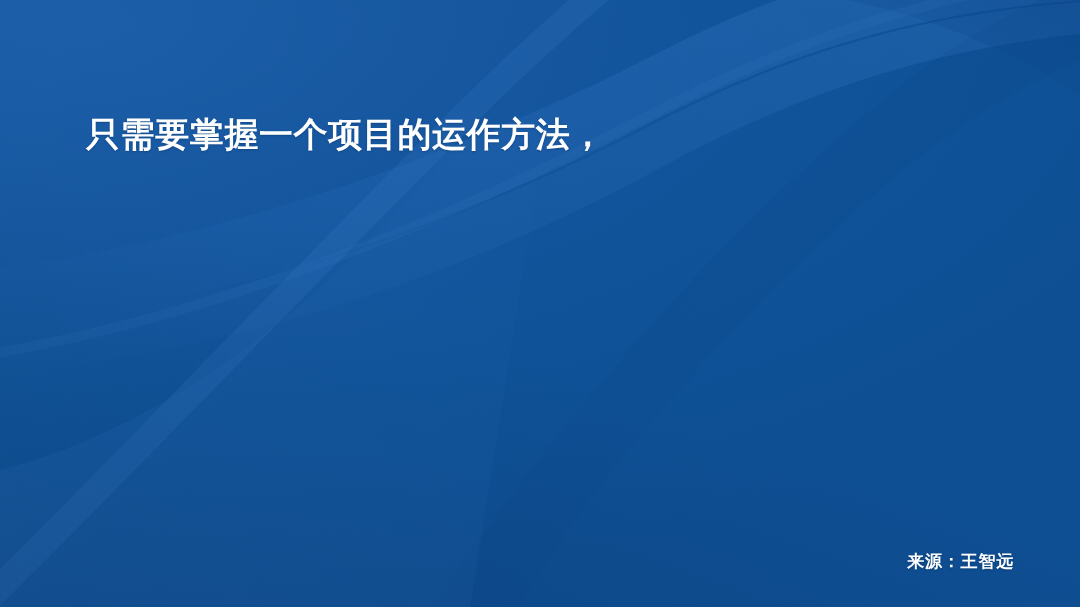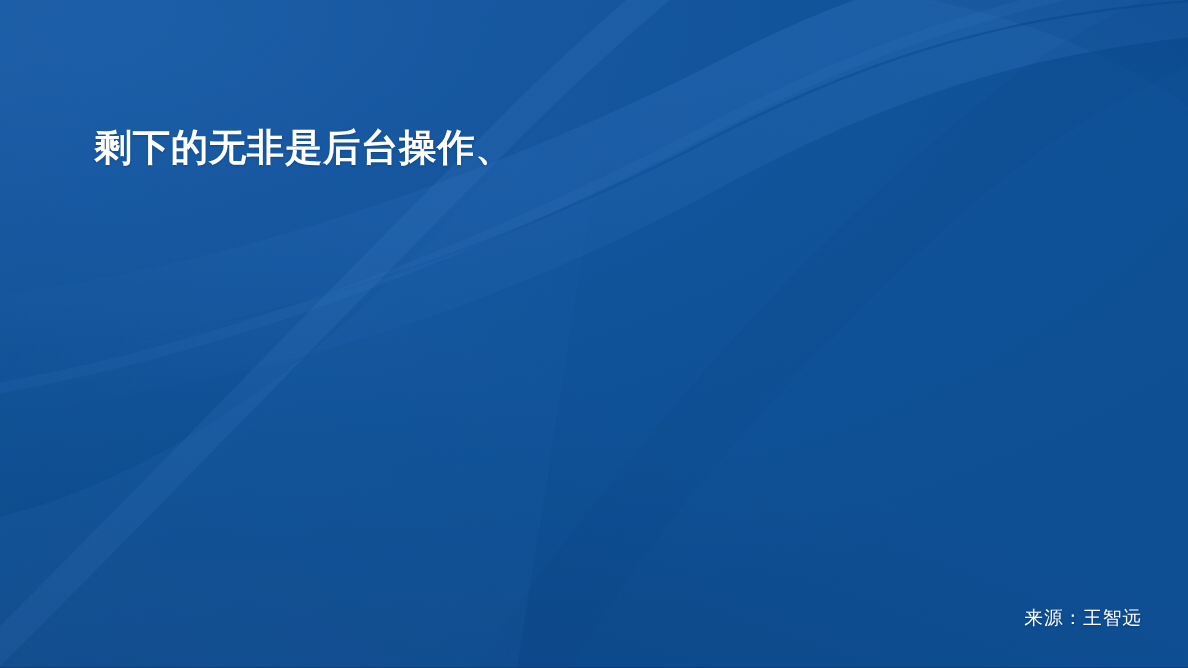--- a/index.html
+++ b/index.html
@@ -50,25 +50,25 @@
     line-height: 46px;
     font-weight: 700;
     letter-spacing: 0.6px;
     white-space: pre;
     text-shadow: 0 1px 2px rgba(3,34,70,0.30);
   }
 
   
   #attribution {
     position: absolute;
-    right: 42px;
+    right: 66px;
     bottom: 34px;
     color: #FFFFFF;
     font-size: 17px;
-    font-weight: 400;
+    font-weight: 700;
     letter-spacing: 0.8px;
     white-space: pre;
     text-shadow: 0 1px 2px rgba(3,34,70,0.35);
     margin-top: 13px;
   }
 </style>
 </head>
 <body>
 
 <div id="slide">
@@ -112,18 +112,18 @@
     <path d="M 0,607 L 0,470 C 120,440 250,360 360,250 C 430,178 500,104 560,40 L 470,607 Z" fill="url(#gradBottom)"></path>
 
     <path d="M -20,607 C 120,470 280,300 470,110 C 540,40 600,-10 660,-60" fill="none" stroke="#3A7CC6" stroke-opacity="0.20" stroke-width="26"></path>
 
     <path d="M -20,356 C 200,320 430,230 640,120 C 800,36 930,-4 1100,-30" fill="none" stroke="#3A7CC6" stroke-opacity="0.14" stroke-width="10"></path>
   </svg>
 
   <div class="bg-layer" id="bg-vignette"></div>
 
   <div id="quote-block">
-    <div class="quote-line">剩下的无非是后台操作、</div>
+    <div class="quote-line">只需要掌握一个项目的运作方法，</div>
   </div>
 
   <div id="attribution">来源：王智远</div>
 
 </div>
 
 </body></html>

